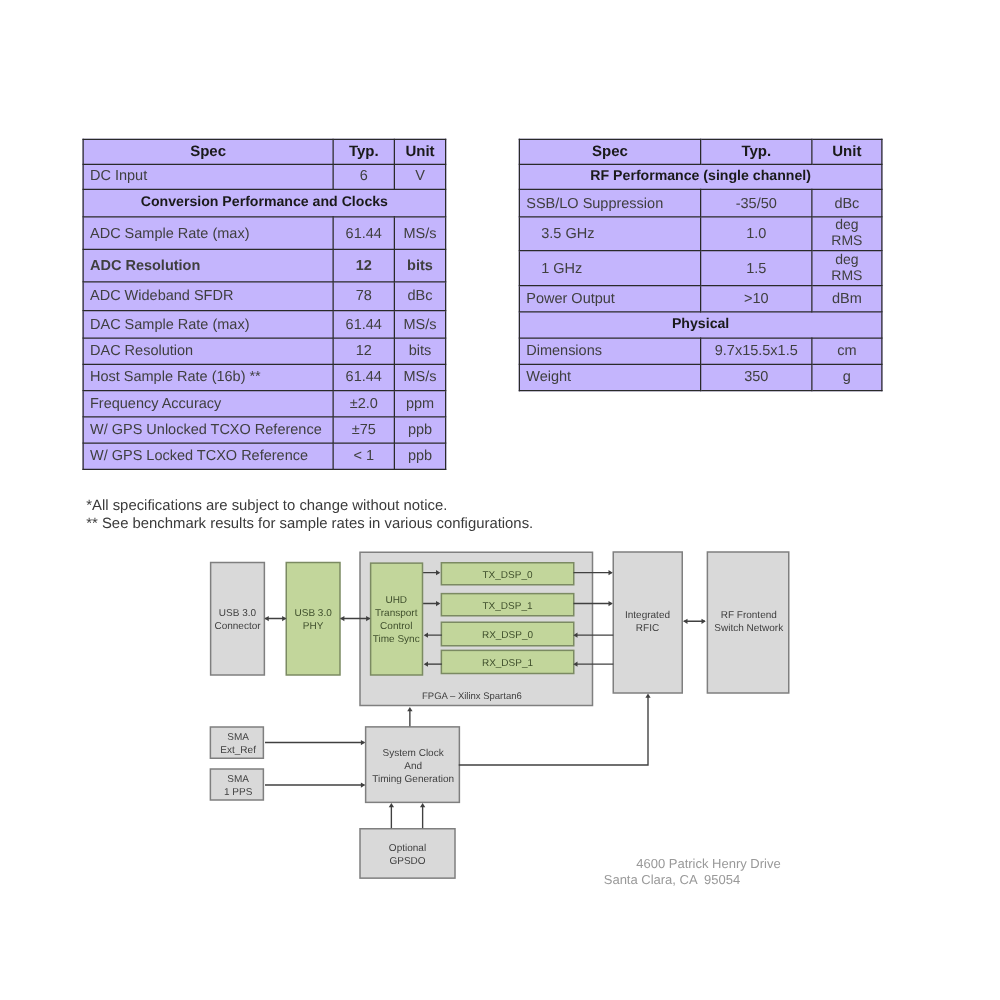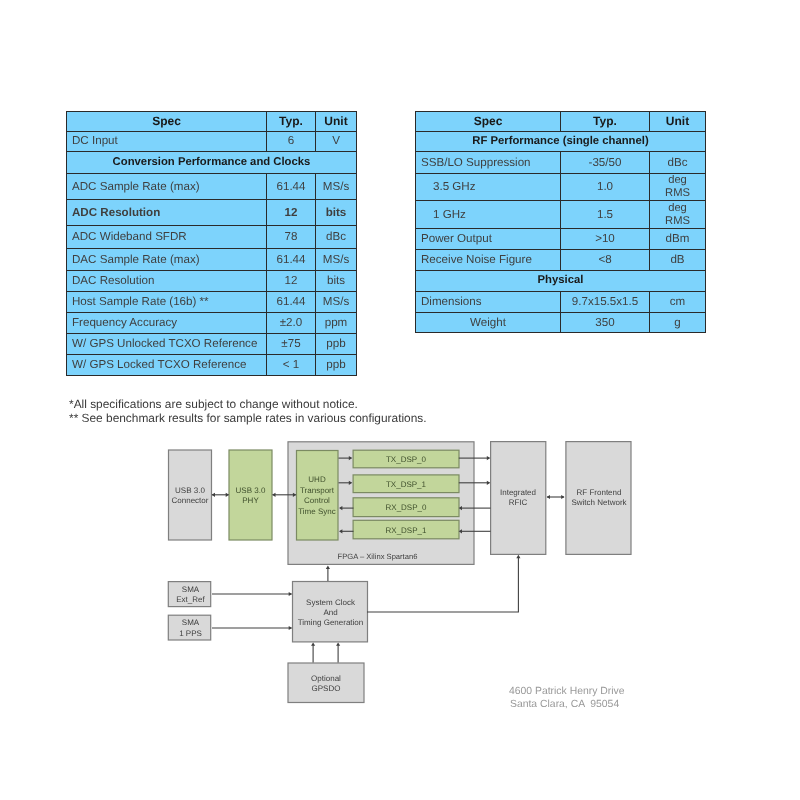--- a/index.html
+++ b/index.html
@@ -5,21 +5,21 @@
 <style>
   html,body{margin:0;padding:0;}
   body{width:800px;height:800px;background:#ffffff;font-family:"Liberation Sans",sans-serif;
        position:relative;overflow:hidden;}
   *{-webkit-font-smoothing:antialiased;text-rendering:geometricPrecision;}
   .page{position:absolute;left:0;top:0;width:800px;height:800px;
         will-change:opacity;opacity:0.9999;}
 
   
   table.spec{position:absolute;border-collapse:collapse;table-layout:fixed;
-             border:1.6px solid #181818;background:#7dd3fc;}
+             border:1.6px solid #181818;background:#c4b5fd;}
   table.spec td{border:1.3px solid #2a2a2a;color:#3f3f3f;font-size:11.6px;
                 padding:0 5px;white-space:nowrap;line-height:1.0;vertical-align:middle;}
   table.spec td .ln{display:block;}
   table.spec td.hdr{font-weight:bold;text-align:center;color:#1a1a1a;font-size:12px;}
   table.spec td.sec{font-weight:bold;text-align:center;color:#1a1a1a;font-size:11.3px;}
   table.spec td.lbl{text-align:left;}
   table.spec td.ctr{text-align:center;}
   table.spec td.two{font-size:11.2px;line-height:1.15;text-align:center;}
   table.spec td.ind{padding-left:17px;}
   table.spec tr td{height:21px;}
@@ -57,21 +57,21 @@
   #tblRight col.c1{width:145px;} #tblRight col.c2{width:89px;} #tblRight col.c3{width:56px;}
 
   .note{position:absolute;color:#3a3a3a;font-size:11.9px;line-height:14px;white-space:nowrap;}
   #note1{left:69px;top:396.5px;}
   #note2{left:69px;top:410.5px;}
 
   #diagram{position:absolute;left:0;top:430px;}
 
   .addr{position:absolute;color:#999999;font-size:10.4px;line-height:16px;white-space:pre;}
   #addr1{left:509px;top:684px;}
-  #addr2{left:510px;top:696.5px;text-align:center;}
+  #addr2{left:483px;top:696.5px;text-align:center;}
 </style>
 </head>
 <body>
 
 <div class="page">
   <table class="spec" id="tblLeft">
     <colgroup>
         <col class="c1">
         <col class="c2">
         <col class="c3">
@@ -261,31 +261,20 @@
         </tr>
         <tr class="rd">
           <td class="lbl">
             <span class="ln">Power Output</span>
           </td>
           <td class="ctr">
             <span class="ln">&gt;10</span>
           </td>
           <td class="ctr">
             <span class="ln">dBm</span>
-          </td>
-        </tr>
-        <tr class="rd">
-          <td class="lbl">
-            <span class="ln">Receive Noise Figure</span>
-          </td>
-          <td class="ctr">
-            <span class="ln">&lt;8</span>
-          </td>
-          <td class="ctr">
-            <span class="ln">dB</span>
           </td>
         </tr>
         <tr class="rs">
           <td class="sec" colspan="3">Physical</td>
         </tr>
         <tr class="rd">
           <td class="lbl">
             <span class="ln">Dimensions</span>
           </td>
           <td class="ctr">

